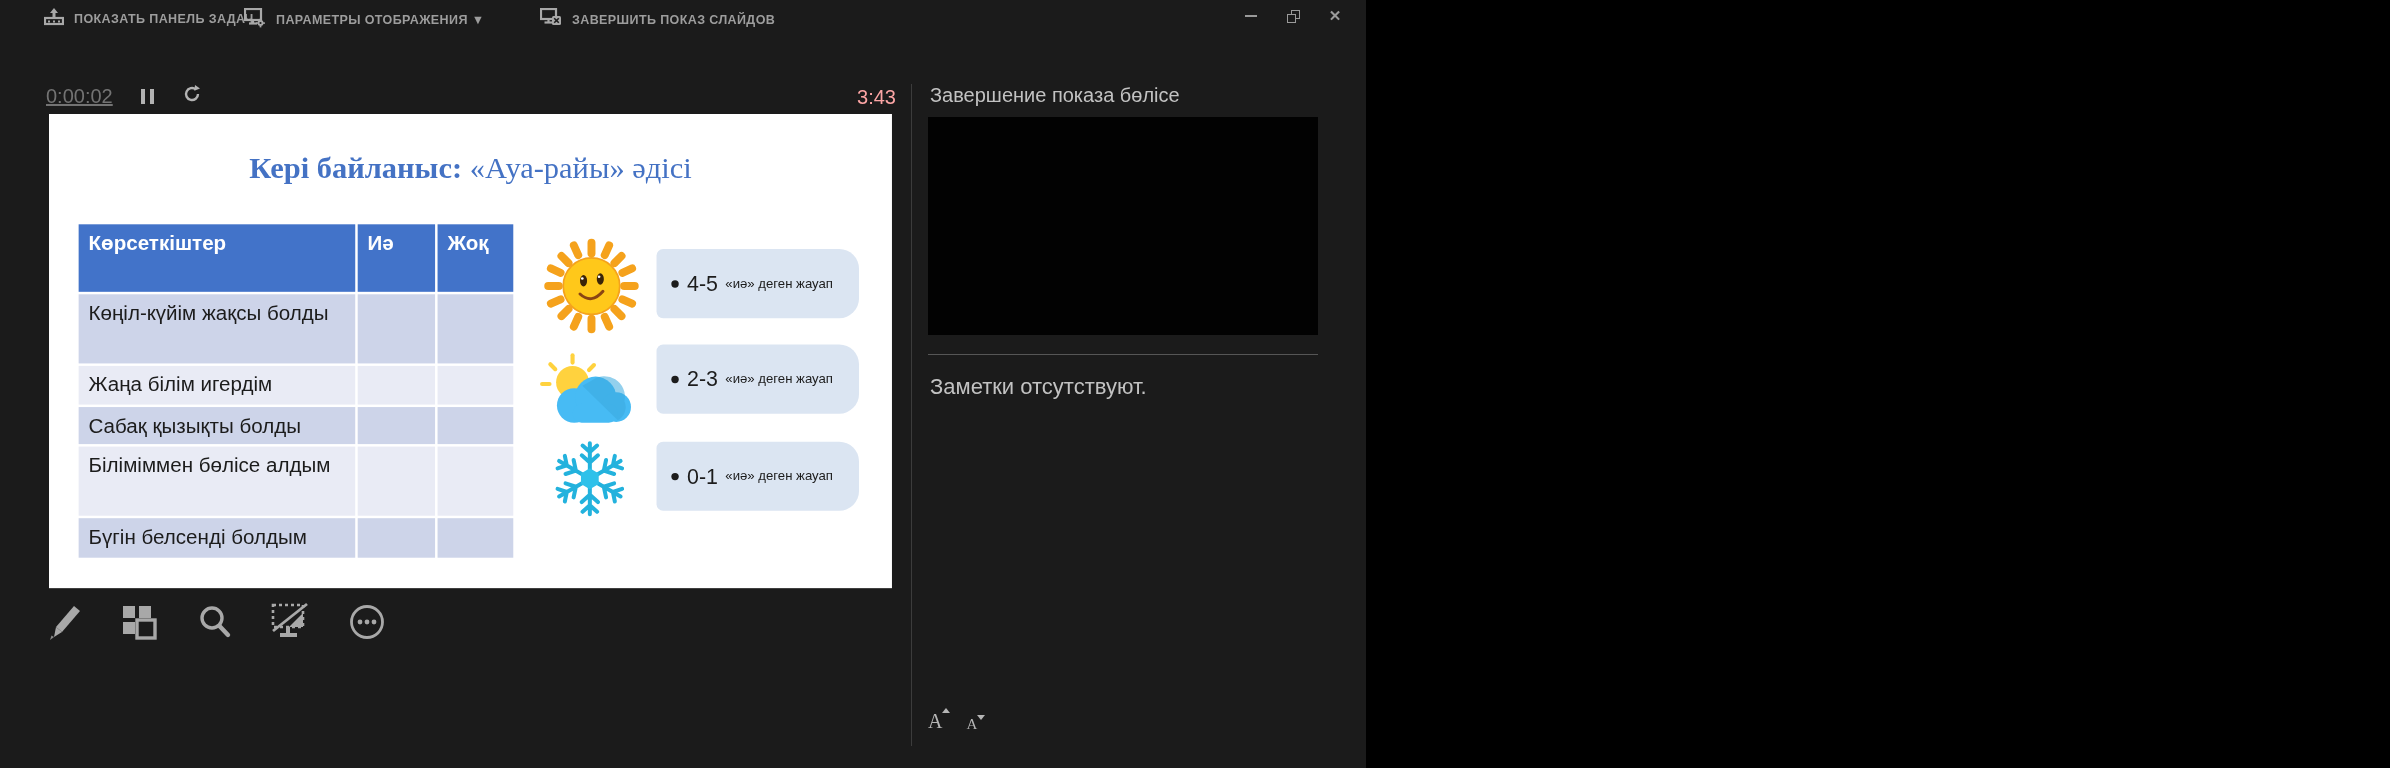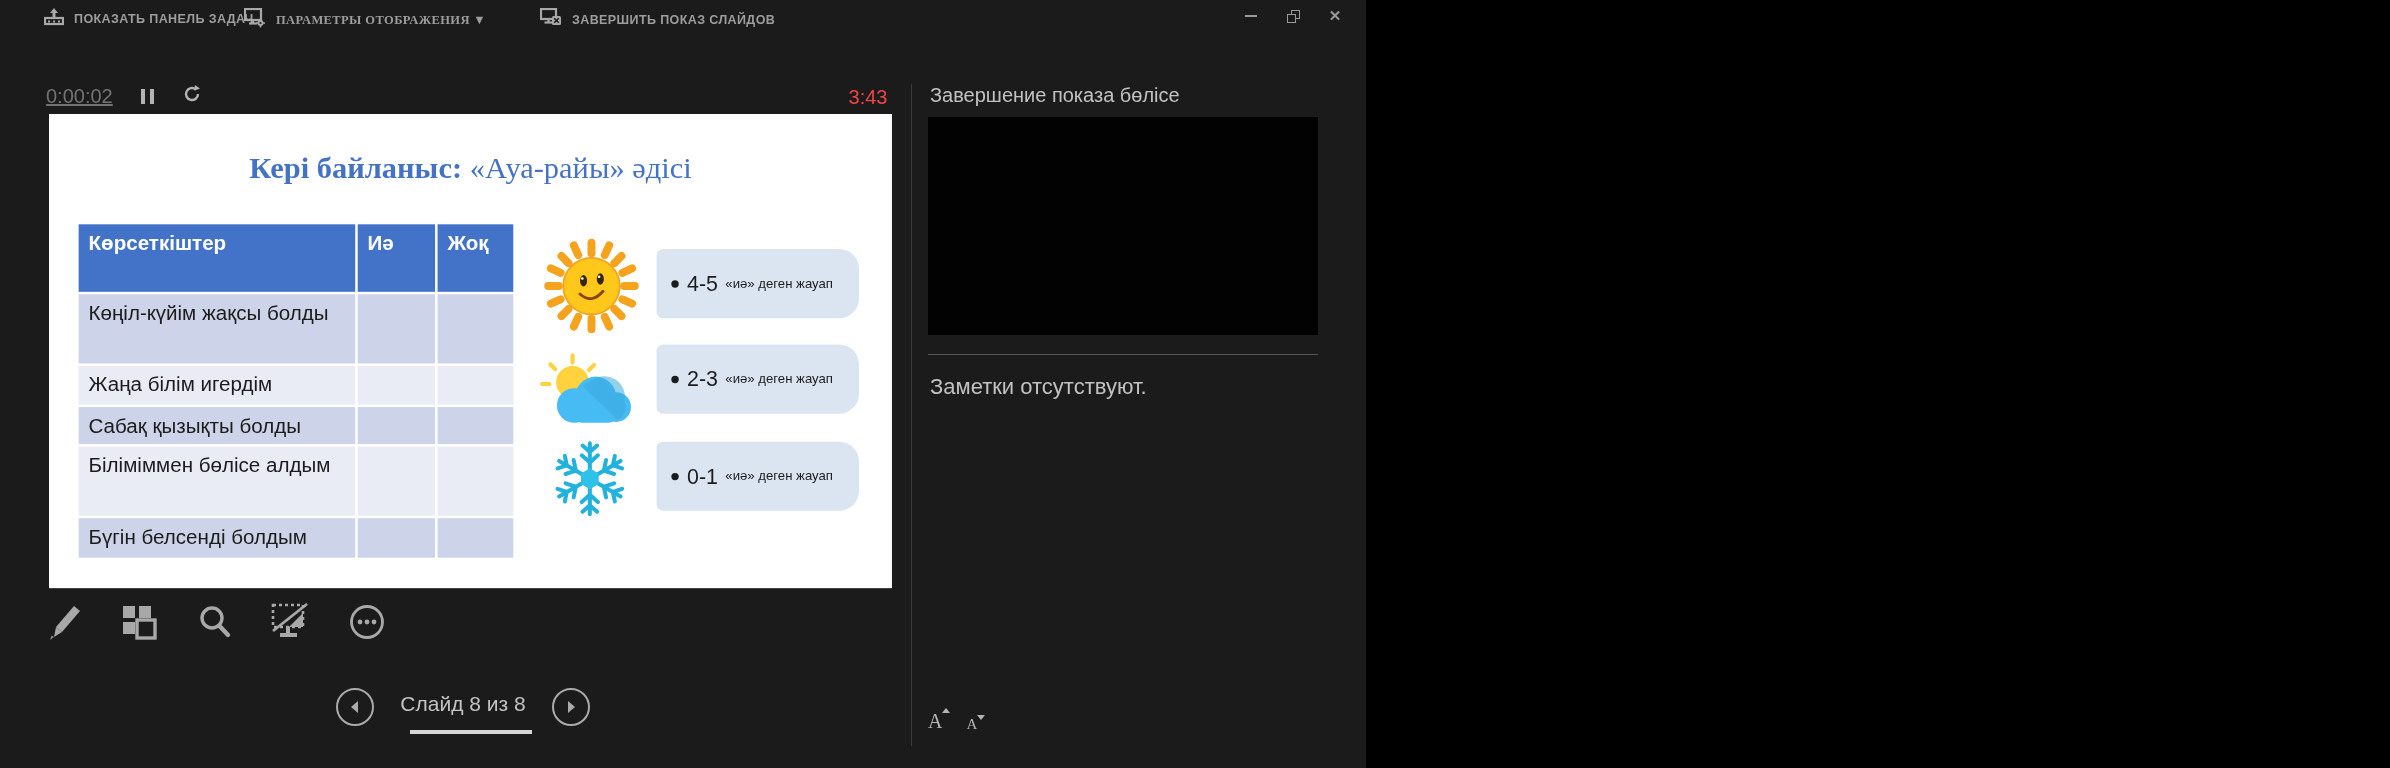--- a/index.html
+++ b/index.html
@@ -5,34 +5,34 @@
   html,body{margin:0;padding:0;background:#000;}
   *{box-sizing:border-box;}
   .stage{position:relative;width:2390px;height:768px;overflow:hidden;background:#000;font-family:"Liberation Sans",sans-serif;}
 
   
   .presenter{position:absolute;left:0;top:0;width:1366px;height:768px;background:#1b1b1b;}
 
   .topbar{position:absolute;left:0;top:0;width:1366px;height:38px;}
   .tb-item{position:absolute;top:8px;display:flex;align-items:center;gap:10px;cursor:default;}
   .tb-label{font-size:12.5px;font-weight:bold;letter-spacing:.4px;color:#9d9d9d;white-space:nowrap;}
-  .tb-1{left:44px;} .tb-2{left:244px;font-family:Liberation Serif, serif;} .tb-3{left:540px;}
+  .tb-1{left:44px;} .tb-2{left:244px;} .tb-3{left:540px;}
   .winctl{position:absolute;top:4px;left:1238px;display:flex;gap:16px;align-items:center;height:24px;}
   .wc{width:26px;height:22px;display:flex;align-items:center;justify-content:center;color:#9a9a9a;}
   .wc-min-bar{width:12px;height:2px;background:#9a9a9a;}
   .wc-restore{position:relative;width:13px;height:13px;}
   .wc-restore .sq1{position:absolute;right:0;top:0;width:9px;height:9px;border:1.5px solid #9a9a9a;}
   .wc-restore .sq2{position:absolute;left:0;bottom:0;width:9px;height:9px;border:1.5px solid #9a9a9a;background:#1b1b1b;}
   .wc-close{font-size:15px;font-weight:bold;}
 
   .timer-row{position:absolute;left:46px;top:84px;display:flex;align-items:center;gap:26px;}
   .timer-text{font-size:20px;color:#737373;text-decoration:underline;}
   .pause-btn{display:flex;gap:5px;padding:2px;}
   .pause-btn i{display:block;width:4px;height:15px;background:#b3b3b3;}
-  .clock{position:absolute;left:840px;top:86px;width:56px;text-align:center;font-size:20px;color:#ef4444;}
+  .clock{position:absolute;left:840px;top:86px;width:56px;text-align:right;font-size:20px;color:#fca5a5;}
 
   .vdiv{position:absolute;left:911px;top:84px;width:1px;height:662px;background:#3c3c3c;}
 
   
   .preview-slot{position:absolute;left:49px;top:114px;width:843px;height:474px;}
   .scale-wrap{width:1024px;height:576px;transform:scale(0.8232);transform-origin:0 0;}
 
   
   .slide{position:relative;width:1024px;height:576px;background:#ffffff;overflow:hidden;}
   .slide-title{position:absolute;left:0;top:44px;width:100%;text-align:center;
@@ -332,34 +332,20 @@
       <div class="tool">
         <svg width="40" height="40" viewBox="0 0 40 40">
           <circle cx="20" cy="20" r="15.5" fill="none" stroke="#a8a8a8" stroke-width="2.8"></circle>
           <circle class="gif" cx="13" cy="20" r="2.4"></circle>
             <circle class="gif" cx="20" cy="20" r="2.4"></circle>
             <circle class="gif" cx="27" cy="20" r="2.4"></circle>
         </svg>
       </div>
     </div>
 
-    <div class="nav">
-      <div class="nav-btn nav-prev">
-        <svg width="14" height="14" viewBox="0 0 14 14">
-            <path d="M10 1 L3 7 L10 13 Z" fill="#ababab"></path>
-          </svg>
-      </div>
-      <div class="nav-counter">Слайд 8 из 8</div>
-      <div class="nav-underline"></div>
-      <div class="nav-btn nav-next">
-        <svg width="14" height="14" viewBox="0 0 14 14">
-            <path d="M4 1 L11 7 L4 13 Z" fill="#ababab"></path>
-          </svg>
-      </div>
-    </div>
 
     <div class="notes-title">Завершение показа бөлісе</div>
     <div class="next-thumb"></div>
     <div class="notes-hr"></div>
     <div class="notes-text">Заметки отсутствуют.</div>
     <div class="font-btns">
       <div class="fbtn">
         <span class="a-big">A</span>
         <span class="caret-up"></span>
       </div>

